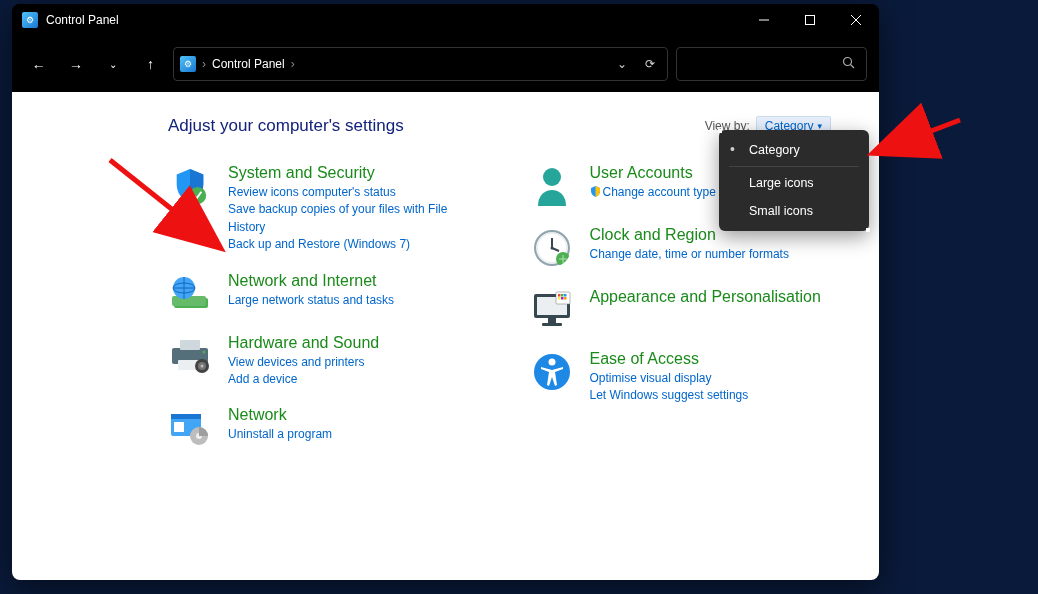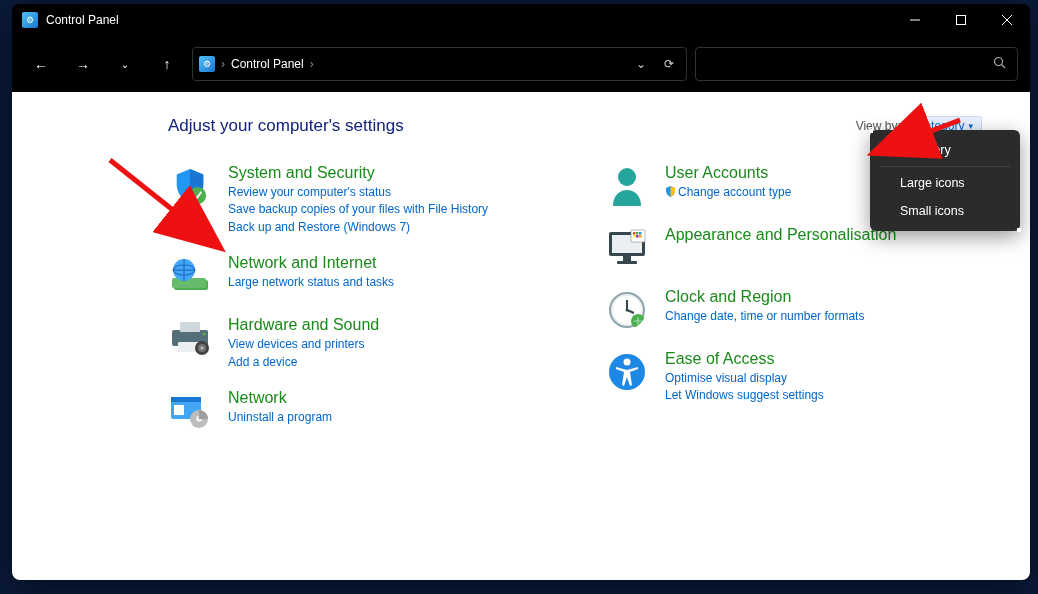--- a/index.html
+++ b/index.html
@@ -8,21 +8,21 @@
       background: #0a1a3a;
       width: 1038px;
       height: 594px;
       overflow: hidden;
       position: relative;
     }
     .window {
       position: absolute;
       top: 4px;
       left: 12px;
-      width: 1018px;
+      width: 867px;
       height: 576px;
       background: #000;
       border-radius: 8px;
       overflow: hidden;
       box-shadow: 0 8px 32px rgba(0,0,0,0.5);
     }
     
     .titlebar {
       height: 32px;
       background: #000;
@@ -298,21 +298,21 @@
           <div class="cat-icon">
             <svg class="ic-shield" viewBox="0 0 40 40">
                 <path d="M20 2 L34 8 V18 C34 28 28 35 20 38 C12 35 6 28 6 18 V8 Z" fill="#2196f3"></path>
                 <path d="M20 2 L34 8 V18 C34 28 28 35 20 38 V2 Z" fill="#1976d2"></path>
                 <circle cx="28" cy="30" r="9" fill="#4caf50"></circle>
                 <path d="M24 30 L27 33 L32 26" stroke="#fff" stroke-width="2" fill="none"></path>
               </svg>
           </div>
           <div class="cat-body">
             <div class="cat-title">System and Security</div>
-            <span class="cat-link">Review your computer's status</span>
+            <span class="cat-link">Review icons computer's status</span>
             <span class="cat-link">Save backup copies of your files with File History</span>
             <span class="cat-link">Back up and Restore (Windows 7)</span>
           </div>
         </div>
 
         <div class="cat">
           <div class="cat-icon">
             <svg class="ic-network" viewBox="0 0 44 40">
                 <rect x="6" y="24" width="34" height="10" rx="2" fill="#4caf50"></rect>
                 <rect x="4" y="22" width="34" height="10" rx="2" fill="#66bb6a"></rect>
@@ -375,20 +375,38 @@
               </svg>
           </div>
           <div class="cat-body">
             <div class="cat-title">User Accounts</div>
             <span class="cat-link">
               <svg width="11" height="11" viewBox="0 0 11 11" style="display:inline-block;vertical-align:-1px;margin-right:2px;">
                   <path d="M5.5 0 L10 2 V5 C10 8 8 10 5.5 11 C3 10 1 8 1 5 V2 Z" fill="#2196f3"></path>
                   <path d="M5.5 0 L10 2 V5 C10 8 8 10 5.5 11 V0 Z" fill="#ffc107"></path>
                 </svg><span>Change account type</span>
             </span>
+          </div>
+        </div>
+
+        <div class="cat">
+          <div class="cat-icon">
+            <svg class="ic-clock" viewBox="0 0 38 38">
+                <circle cx="19" cy="19" r="17" fill="#eceff1" stroke="#90a4ae" stroke-width="2"></circle>
+                <circle cx="19" cy="19" r="14" fill="#fff"></circle>
+                <line x1="19" y1="19" x2="19" y2="9" stroke="#37474f" stroke-width="2"></line>
+                <line x1="19" y1="19" x2="26" y2="22" stroke="#37474f" stroke-width="2"></line>
+                <circle cx="19" cy="19" r="1.5" fill="#37474f"></circle>
+                <circle cx="30" cy="30" r="7" fill="#4caf50"></circle>
+                <path d="M26 30 H34 M30 26 V34" stroke="#fff" stroke-width="1" opacity="0.6"></path>
+              </svg>
+          </div>
+          <div class="cat-body">
+            <div class="cat-title">Clock and Region</div>
+            <span class="cat-link">Change date, time or number formats</span>
           </div>
         </div>
 
         <div class="cat">
           <div class="cat-icon">
             <svg class="ic-appearance" viewBox="0 0 44 40">
                 <rect x="4" y="4" width="36" height="24" rx="2" fill="#37474f"></rect>
                 <rect x="7" y="7" width="30" height="18" fill="#eceff1"></rect>
                 <rect x="18" y="28" width="8" height="5" fill="#37474f"></rect>
                 <rect x="12" y="33" width="20" height="3" rx="1" fill="#37474f"></rect>
@@ -401,38 +419,20 @@
                 <rect x="34" y="7" width="2.5" height="2.5" fill="#ff9800"></rect>
               </svg>
           </div>
           <div class="cat-body">
             <div class="cat-title">Appearance and Personalisation</div>
           </div>
         </div>
 
         <div class="cat">
           <div class="cat-icon">
-            <svg class="ic-clock" viewBox="0 0 38 38">
-                <circle cx="19" cy="19" r="17" fill="#eceff1" stroke="#90a4ae" stroke-width="2"></circle>
-                <circle cx="19" cy="19" r="14" fill="#fff"></circle>
-                <line x1="19" y1="19" x2="19" y2="9" stroke="#37474f" stroke-width="2"></line>
-                <line x1="19" y1="19" x2="26" y2="22" stroke="#37474f" stroke-width="2"></line>
-                <circle cx="19" cy="19" r="1.5" fill="#37474f"></circle>
-                <circle cx="30" cy="30" r="7" fill="#4caf50"></circle>
-                <path d="M26 30 H34 M30 26 V34" stroke="#fff" stroke-width="1" opacity="0.6"></path>
-              </svg>
-          </div>
-          <div class="cat-body">
-            <div class="cat-title">Clock and Region</div>
-            <span class="cat-link">Change date, time or number formats</span>
-          </div>
-        </div>
-
-        <div class="cat">
-          <div class="cat-icon">
             <svg class="ic-ease" viewBox="0 0 38 38">
                 <circle cx="19" cy="19" r="18" fill="#1e88e5"></circle>
                 <circle cx="19" cy="9" r="3.5" fill="#fff"></circle>
                 <path d="M8 14 L19 17 L30 14 L30 16 L22 19 L24 32 L22 33 L19 24 L16 33 L14 32 L16 19 L8 16 Z" fill="#fff"></path>
               </svg>
           </div>
           <div class="cat-body">
             <div class="cat-title">Ease of Access</div>
             <span class="cat-link">Optimise visual display</span>
             <span class="cat-link">Let Windows suggest settings</span>

